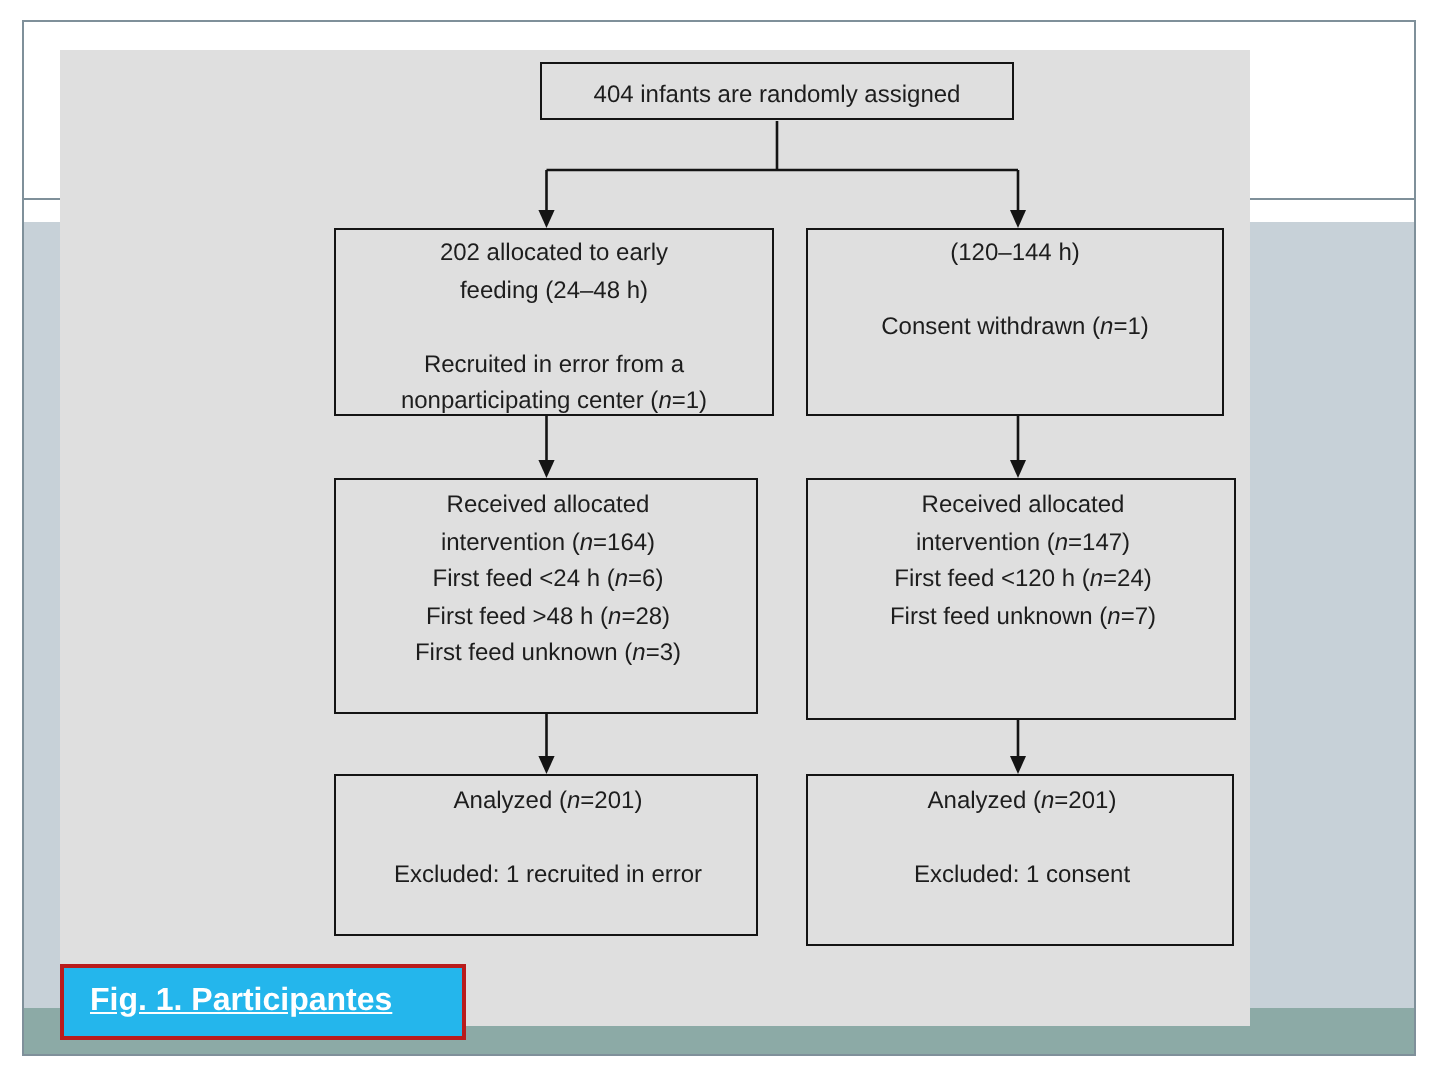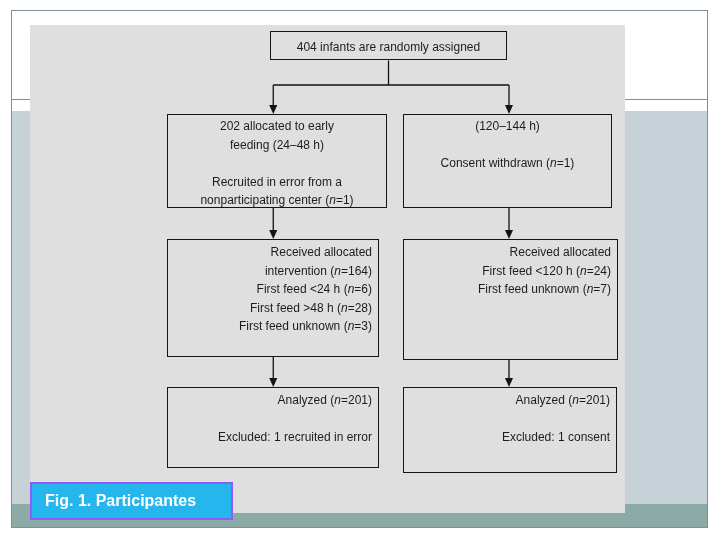--- a/index.html
+++ b/index.html
@@ -63,44 +63,45 @@
     font-size: 12px;
     background: transparent;
   }
   .fc-box .line {
     line-height: 18.5px;
     white-space: nowrap;
   }
   .fc-box em { font-style: italic; }
 
   .fc-center { text-align: center; padding-top: 2px; }
-  .fc-left   { text-align: right; padding: 3px 6px 15px 8px; }
+  .fc-left   { text-align: center; padding: 3px 6px 15px 8px; }
 
   .box-assigned { left: 240px; top: 6px;   width: 237px; height: 29px; }
   .box-assigned .line { line-height: 27px; }
 
   .box-early-alloc { left: 137px; top: 89px;  width: 220px; height: 94px; }
   .box-late-alloc  { left: 373px; top: 89px;  width: 209px; height: 94px; }
   .box-early-recv  { left: 137px; top: 214px; width: 212px; height: 118px; }
   .box-late-recv   { left: 373px; top: 214px; width: 215px; height: 121px; }
   .box-early-anal  { left: 137px; top: 362px; width: 212px; height: 81px; }
   .box-late-anal   { left: 373px; top: 362px; width: 214px; height: 86px; }
 
   .caption {
     position: absolute;
     left: 18px; top: 471px;
     width: 203px; height: 38px;
     box-sizing: border-box;
     background: var(--caption-bg, #24b6ec);
-    border: 2px solid #8b5cf6;
+    border: 2px solid #b91c1c;
     color: var(--caption-text, #ffffff);
     font-size: 16px;
     font-weight: bold;
     line-height: 33px;
     padding-left: 13px;
+    text-decoration: underline;
   }
 </style>
 </head>
 <body>
 
 <div class="page">
   <div class="slide">
 
     <div class="divider-line"></div>
     <div class="content-panel"></div>
@@ -141,20 +142,21 @@
       <div class="fc-box fc-left box-early-recv">
           <div class="line"><span>Received allocated</span></div>
           <div class="line"><span>intervention (</span><em>n</em><span>=164)</span></div>
           <div class="line"><span>First feed &lt;24 h (</span><em>n</em><span>=6)</span></div>
           <div class="line"><span>First feed &gt;48 h (</span><em>n</em><span>=28)</span></div>
           <div class="line"><span>First feed unknown (</span><em>n</em><span>=3)</span></div>
         </div>
 
       <div class="fc-box fc-left box-late-recv">
           <div class="line"><span>Received allocated</span></div>
+          <div class="line"><span>intervention (</span><em>n</em><span>=147)</span></div>
           <div class="line"><span>First feed &lt;120 h (</span><em>n</em><span>=24)</span></div>
           <div class="line"><span>First feed unknown (</span><em>n</em><span>=7)</span></div>
         </div>
 
       <div class="fc-box fc-left box-early-anal">
           <div class="line"><span>Analyzed (</span><em>n</em><span>=201)</span></div>
           <div class="line">&nbsp;</div>
           <div class="line"><span>Excluded: 1 recruited in error</span></div>
         </div>
 

